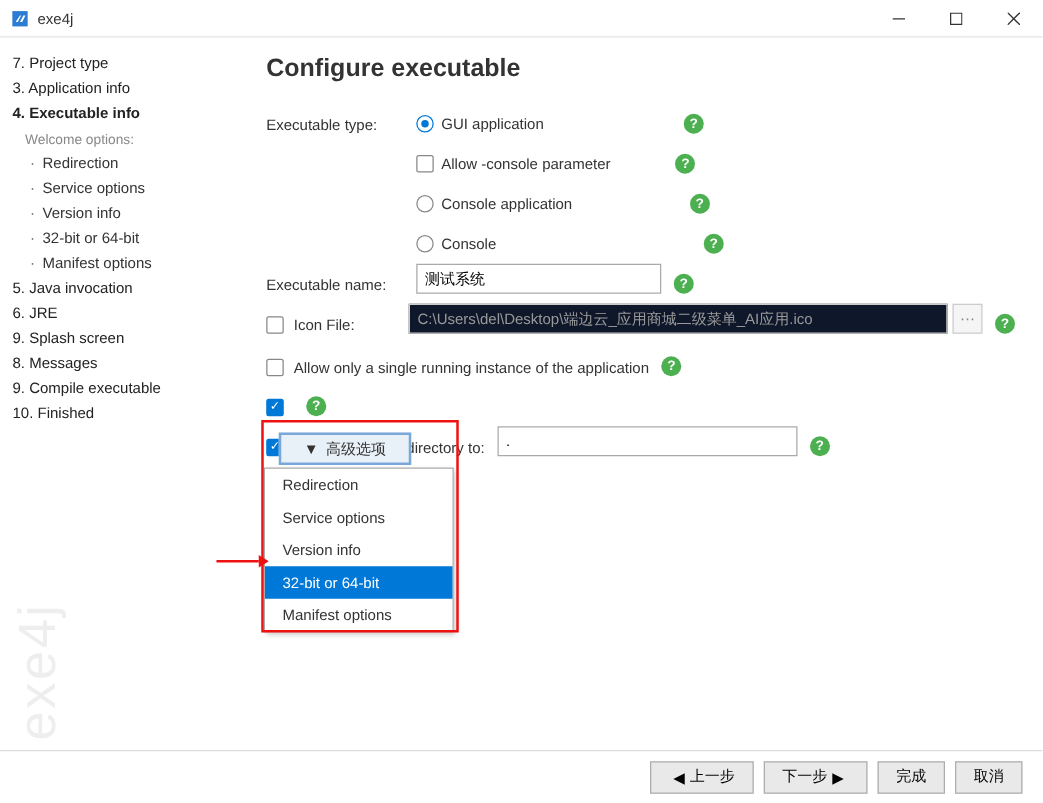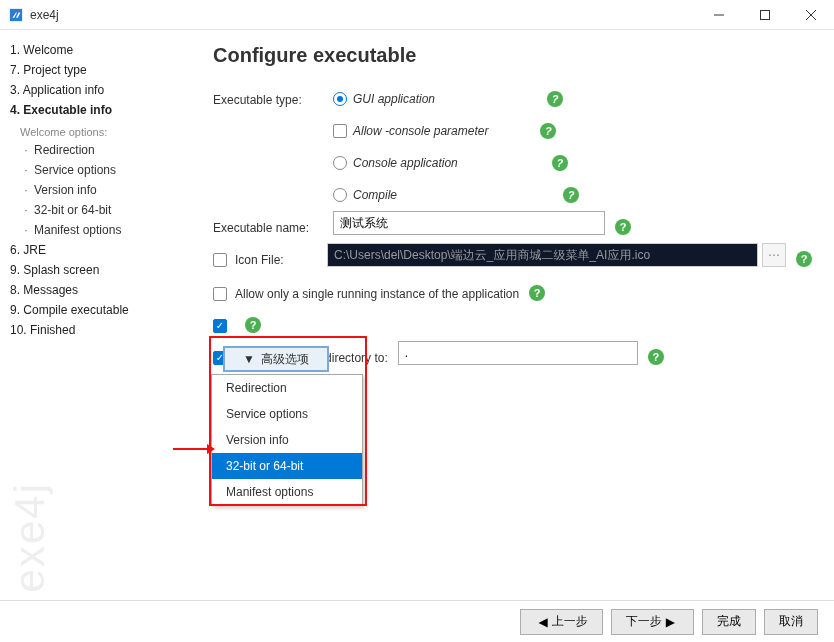--- a/index.html
+++ b/index.html
@@ -17,21 +17,21 @@
 .step.active { font-weight: bold; }
 .subhdr { padding: 6px 0 2px 10px; color: #888; font-size: 11px; }
 .substep { padding: 3px 0 3px 14px; color: #333; font-size: 12px; }
 .substep::before { content: "·"; margin-right: 6px; color: #666; }
 .watermark { position: absolute; left: 6px; bottom: 8px; color: #eee; font-size: 42px; font-weight: 300; letter-spacing: 2px; writing-mode: vertical-rl; transform: rotate(180deg); }
 
 .content { flex: 1; padding: 14px 22px 0 18px; color: #333; position: relative; }
 h1 { font-size: 20px; font-weight: bold; margin-bottom: 14px; }
 .row { display: flex; align-items: flex-end; margin-bottom: 6px; min-height: 26px; }
 .lbl { width: 120px; color: #333; }
-.optwrap { flex: 1; display: flex; align-items: center; font-style: italic; }
+.optwrap { flex: 1; display: flex; align-items: center; }
 .radio, .chk { width: 14px; height: 14px; border: 1px solid #888; border-radius: 50%; margin-right: 6px; display: inline-flex; align-items: center; justify-content: center; background: #fff; }
 .chk { border-radius: 2px; }
 .radio.sel { border-color: #0078d7; }
 .radio.sel::after { content: ""; width: 6px; height: 6px; border-radius: 50%; background: #0078d7; }
 .chk.sel { background: #0078d7; border-color: #0078d7; }
 .chk.sel::after { content: "✓"; color: #fff; font-size: 10px; line-height: 1; }
 .help { width: 16px; height: 16px; border-radius: 50%; background: #4caf50; color: #fff; display: inline-flex; align-items: center; justify-content: center; font-size: 11px; font-weight: bold; margin-left: 10px; cursor: pointer; }
 .txtinput { height: 24px; border: 1px solid #aaa; padding: 0 6px; font-size: 12px; background: #fff; }
 .txtinput.disabled { background: #0f172a; color: #999; border-color: #ccc; }
 .more { width: 24px; height: 24px; border: 1px solid #ccc; background: #f5f5f5; color: #888; margin-left: 4px; display: flex; align-items: center; justify-content: center; }
@@ -73,30 +73,30 @@
       <svg width="10" height="10">
         <line x1="0" y1="0" x2="10" y2="10" stroke="#333"></line>
         <line x1="10" y1="0" x2="0" y2="10" stroke="#333"></line>
       </svg>
     </div>
 </div>
 
 <div class="main">
 
   <div class="sidebar">
-    <div class="step">1. Welcome</div>
     <div class="step">7. Project type</div>
     <div class="step">3. Application info</div>
     <div class="step active">4. Executable info</div>
     <div class="subhdr">Welcome options:</div>
     <div class="substep">Redirection</div>
     <div class="substep">Service options</div>
     <div class="substep">Version info</div>
     <div class="substep">32-bit or 64-bit</div>
     <div class="substep">Manifest options</div>
+    <div class="step">5. Java invocation</div>
     <div class="step">6. JRE</div>
     <div class="step">9. Splash screen</div>
     <div class="step">8. Messages</div>
     <div class="step">9. Compile executable</div>
     <div class="step">10. Finished</div>
     <div class="watermark">exe4j</div>
   </div>
 
   <div class="content">
     <h1>Configure executable</h1>
@@ -122,28 +122,28 @@
       <div class="optwrap">
         <span class="radio"></span>
         <span>Console application</span>
         <span class="help" style="margin-left:94px">?</span>
       </div>
     </div>
     <div class="row">
       <span class="lbl"></span>
       <div class="optwrap">
         <span class="radio"></span>
-        <span>Compile</span>
+        <span>Console</span>
         <span class="help" style="margin-left:166px">?</span>
       </div>
     </div>
 
     <div class="row" style="margin-top:6px">
       <span class="lbl">Executable name:</span>
-      <input class="txtinput" style="width: 272px;" value="测试系统">
+      <input class="txtinput" style="width: 196px;" value="测试系统">
       <span class="help">?</span>
     </div>
 
     <div class="row">
       <span class="chk" style="margin-right:8px"></span>
       <span style="width:92px">Icon File:</span>
       <input class="txtinput disabled" style="flex: 1 1 0%;" disabled="" value="C:\Users\del\Desktop\端边云_应用商城二级菜单_AI应用.ico">
       <span class="more">⋯</span>
       <span class="help">?</span>
     </div>

